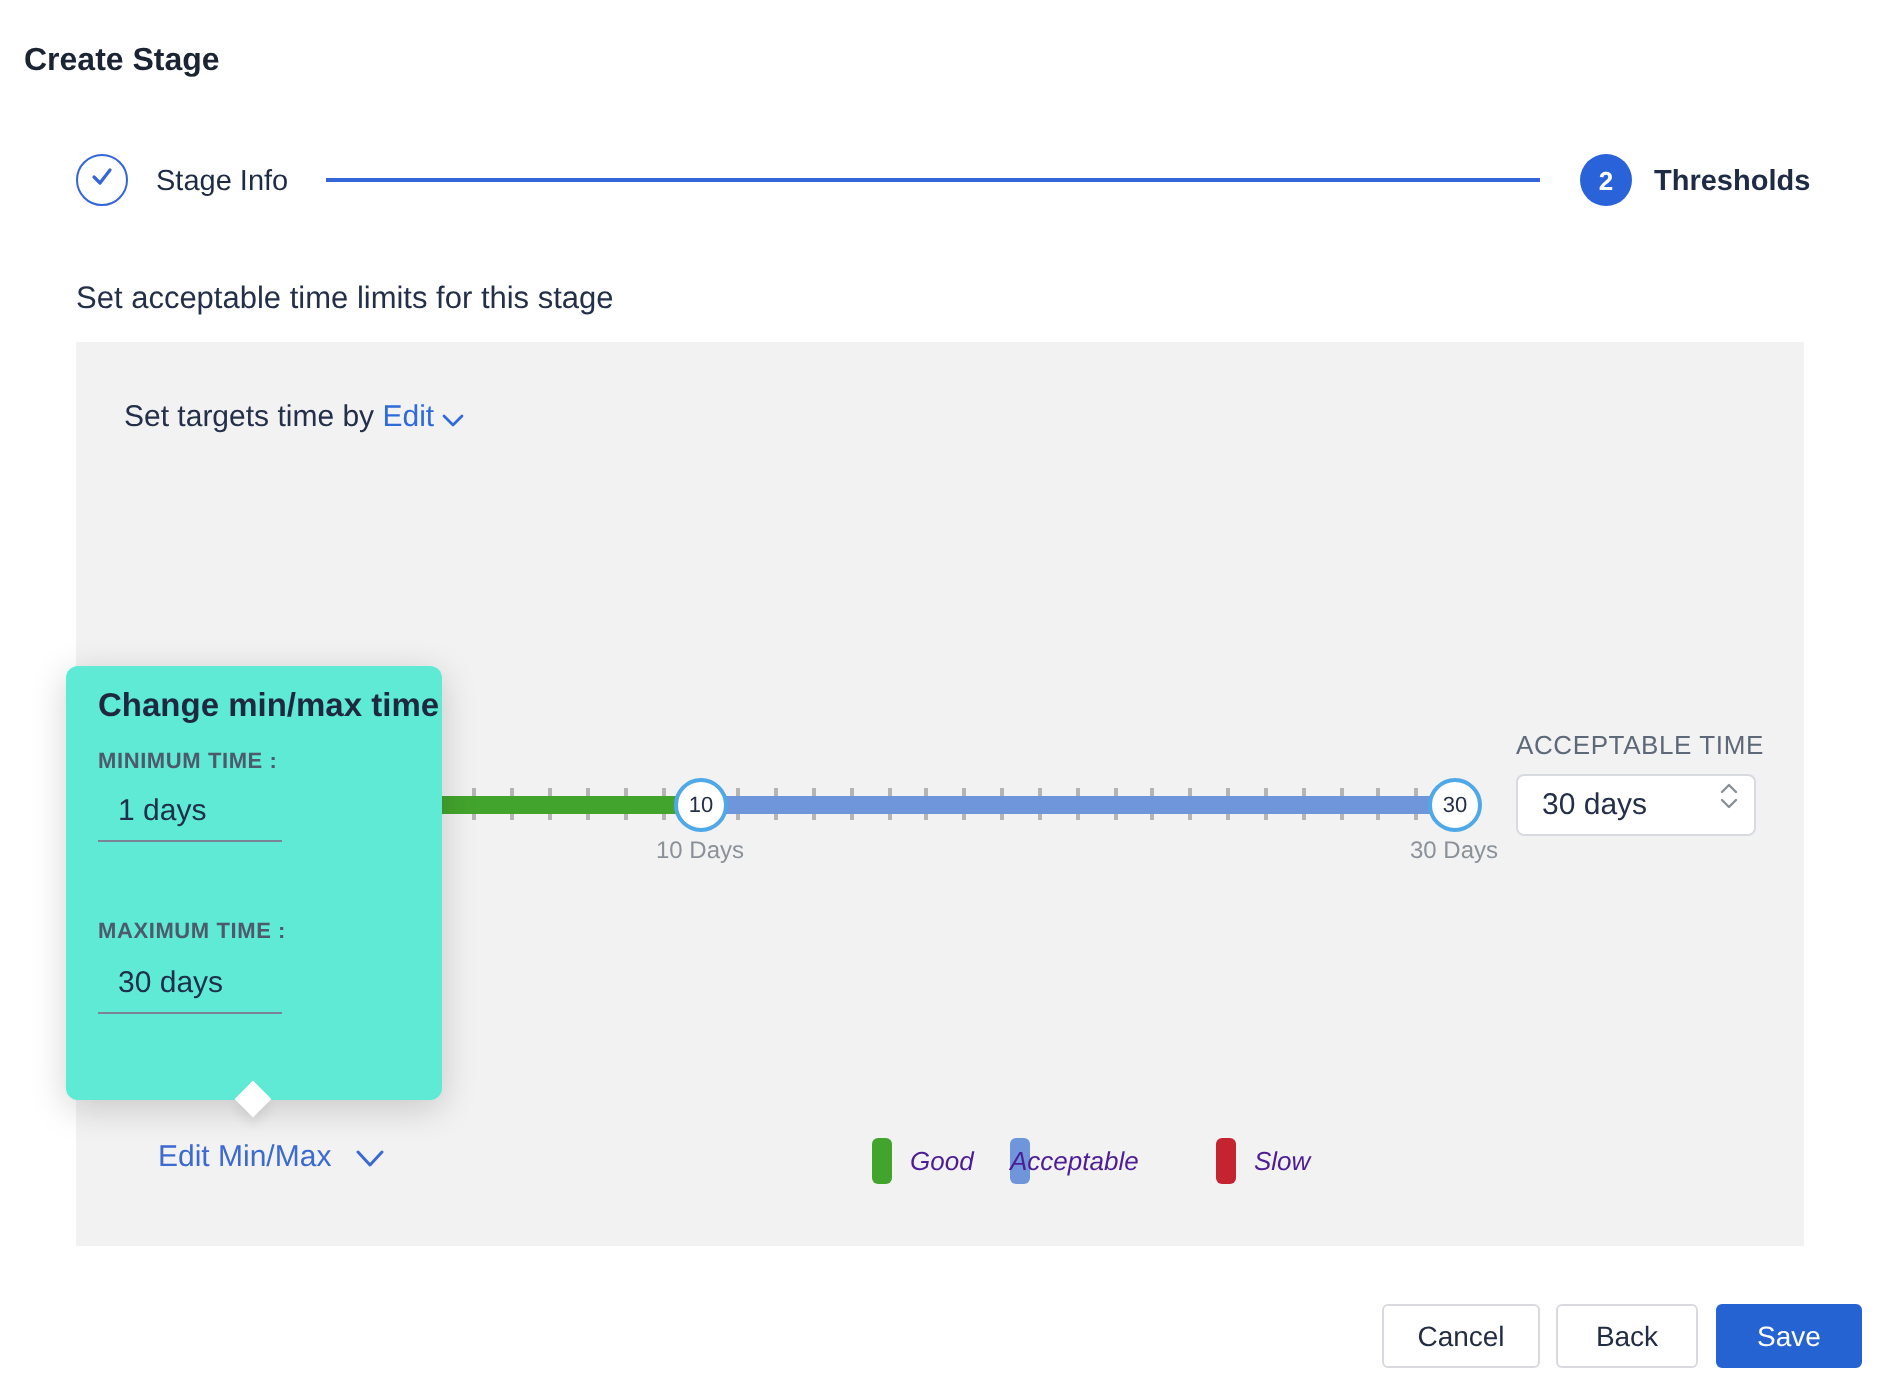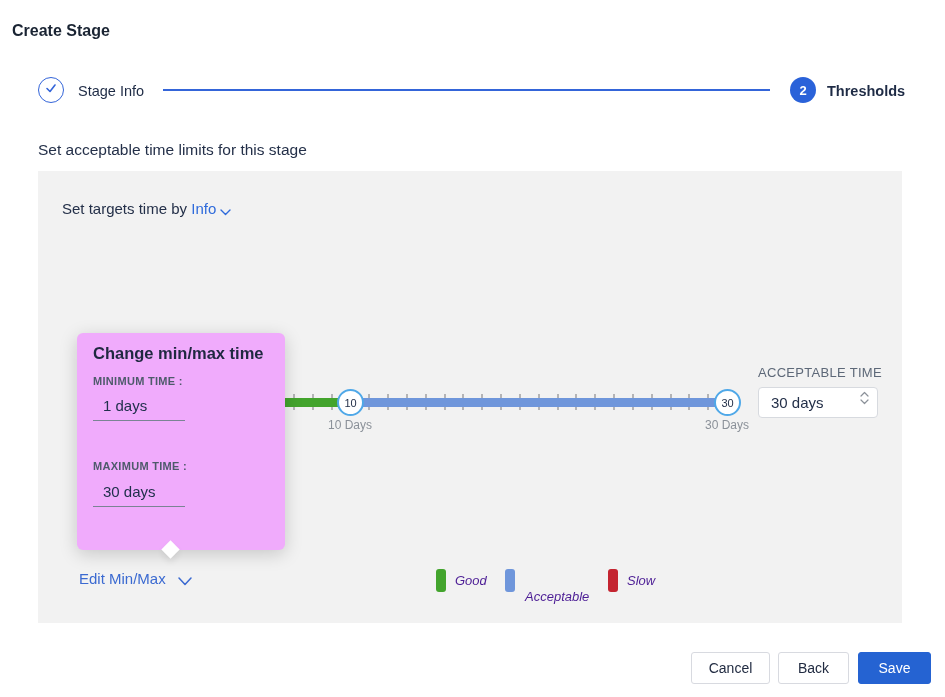--- a/index.html
+++ b/index.html
@@ -44,21 +44,21 @@
   .spin { position:absolute; right:8px; top:3px; display:flex; flex-direction:column; gap:2px; cursor:pointer; }
 
   
   .edit-link { position:absolute; left:41px; top:399px; font-size:15px; color:#3b6ad1; cursor:pointer; }
 
   
   .legend-swatch { position:absolute; top:398px; width:10px; height:23px; border-radius:3px; }
   .legend-text { position:absolute; top:402px; font-size:13px; color:#4c1d95;font-style:italic; }
 
   
-  .popover { position:absolute; left:33px; top:333px; width:208px; height:217px; background:#f0abfc; border-radius:6px; box-shadow:0 4px 18px rgba(0,0,0,0.18); z-index:5;margin-left:44px; }
+  .popover { position:absolute; left:33px; top:333px; width:188px; height:217px; background:#5eead4; border-radius:6px; box-shadow:0 4px 18px rgba(0,0,0,0.18); z-index:5; }
   .popover-arrow { position:absolute; left:87px; bottom:-6px; width:13px; height:13px; background:#fff; transform:rotate(45deg); box-shadow:3px 3px 6px rgba(0,0,0,0.08); }
   .popover-title { position:absolute; left:16px; top:11px; font-size:16.5px; font-weight:600; color:#1f2840; }
   .pop-label { position:absolute; left:16px; font-size:11px; font-weight:700; color:#4e5a6b; letter-spacing:0.3px; }
   .pop-input { position:absolute; left:16px; width:92px; border:none; border-bottom:1px solid #7a8494; background:transparent; outline:none; padding:0 0 6px 10px; font-family:Liberation Sans, sans-serif; font-size:15px; color:#20304c; }
 
   
   .btn { position:absolute; top:652px; height:32px; border-radius:3px; font-family:"Liberation Sans",sans-serif; font-size:14px; display:flex; align-items:center; justify-content:center; cursor:pointer; }
   .btn-secondary { background:#fff; border:1px solid #d8dae0; color:#222c42; }
   .btn-cancel { left:691px; width:79px; }
   .btn-back { left:778px; width:71px; }
@@ -85,21 +85,21 @@
   </div>
   <span class="step-label step-label-2">Thresholds</span>
 
   <div class="subtitle">Set acceptable time limits for this stage</div>
 
   <div class="panel">
 
     <div class="target-row">
       <span>Set targets time by</span>
       <span class="target-unit">
-        <span>Info</span><span class="chev"><svg width="11" height="7" viewBox="0 0 11 7">
+        <span>Edit</span><span class="chev"><svg width="11" height="7" viewBox="0 0 11 7">
               <polyline points="1,1 5.5,5.5 10,1" fill="none" stroke="#2f6bdb" stroke-width="1.4" stroke-linecap="round" stroke-linejoin="round"></polyline>
             </svg></span>
       </span>
     </div>
 
     <div id="ticks">
         <div class="tick" style="left: 142px; background: rgb(180, 180, 182);"></div>
         <div class="tick" style="left: 160.828px; background: rgb(180, 180, 182);"></div>
         <div class="tick" style="left: 179.655px; background: rgb(180, 180, 182);"></div>
         <div class="tick" style="left: 198.483px; background: rgb(180, 180, 182);"></div>
@@ -157,21 +157,21 @@
     <div class="edit-link">
       <span>Edit Min/Max</span>
       <span class="chev" style="margin-left:8px;"><svg width="14" height="9" viewBox="0 0 14 9">
             <polyline points="1,1 7,7.5 13,1" fill="none" stroke="#3b6ad1" stroke-width="1.5" stroke-linecap="round" stroke-linejoin="round"></polyline>
           </svg></span>
     </div>
 
     <div class="legend-swatch" style="left: 398px; background-color: rgb(67, 164, 45);"></div>
     <div class="legend-text" style="left:417px;">Good</div>
     <div class="legend-swatch" style="left: 467px; background-color: rgb(111, 150, 219);"></div>
-    <div class="legend-text" style="left:487px;margin-top:16px;">Acceptable</div>
+    <div class="legend-text" style="left:467px;">Acceptable</div>
     <div class="legend-swatch" style="left: 570px; background-color: rgb(196, 36, 48);"></div>
     <div class="legend-text" style="left:589px;">Slow</div>
   </div>
 
   <div class="popover">
     <div class="popover-arrow"></div>
     <div class="popover-title">Change min/max time</div>
     <div class="pop-label" style="top:42px;">MINIMUM TIME :</div>
     <input class="pop-input" style="top: 64px;" value="1 days">
     <div class="pop-label" style="top:127px;">MAXIMUM TIME :</div>

